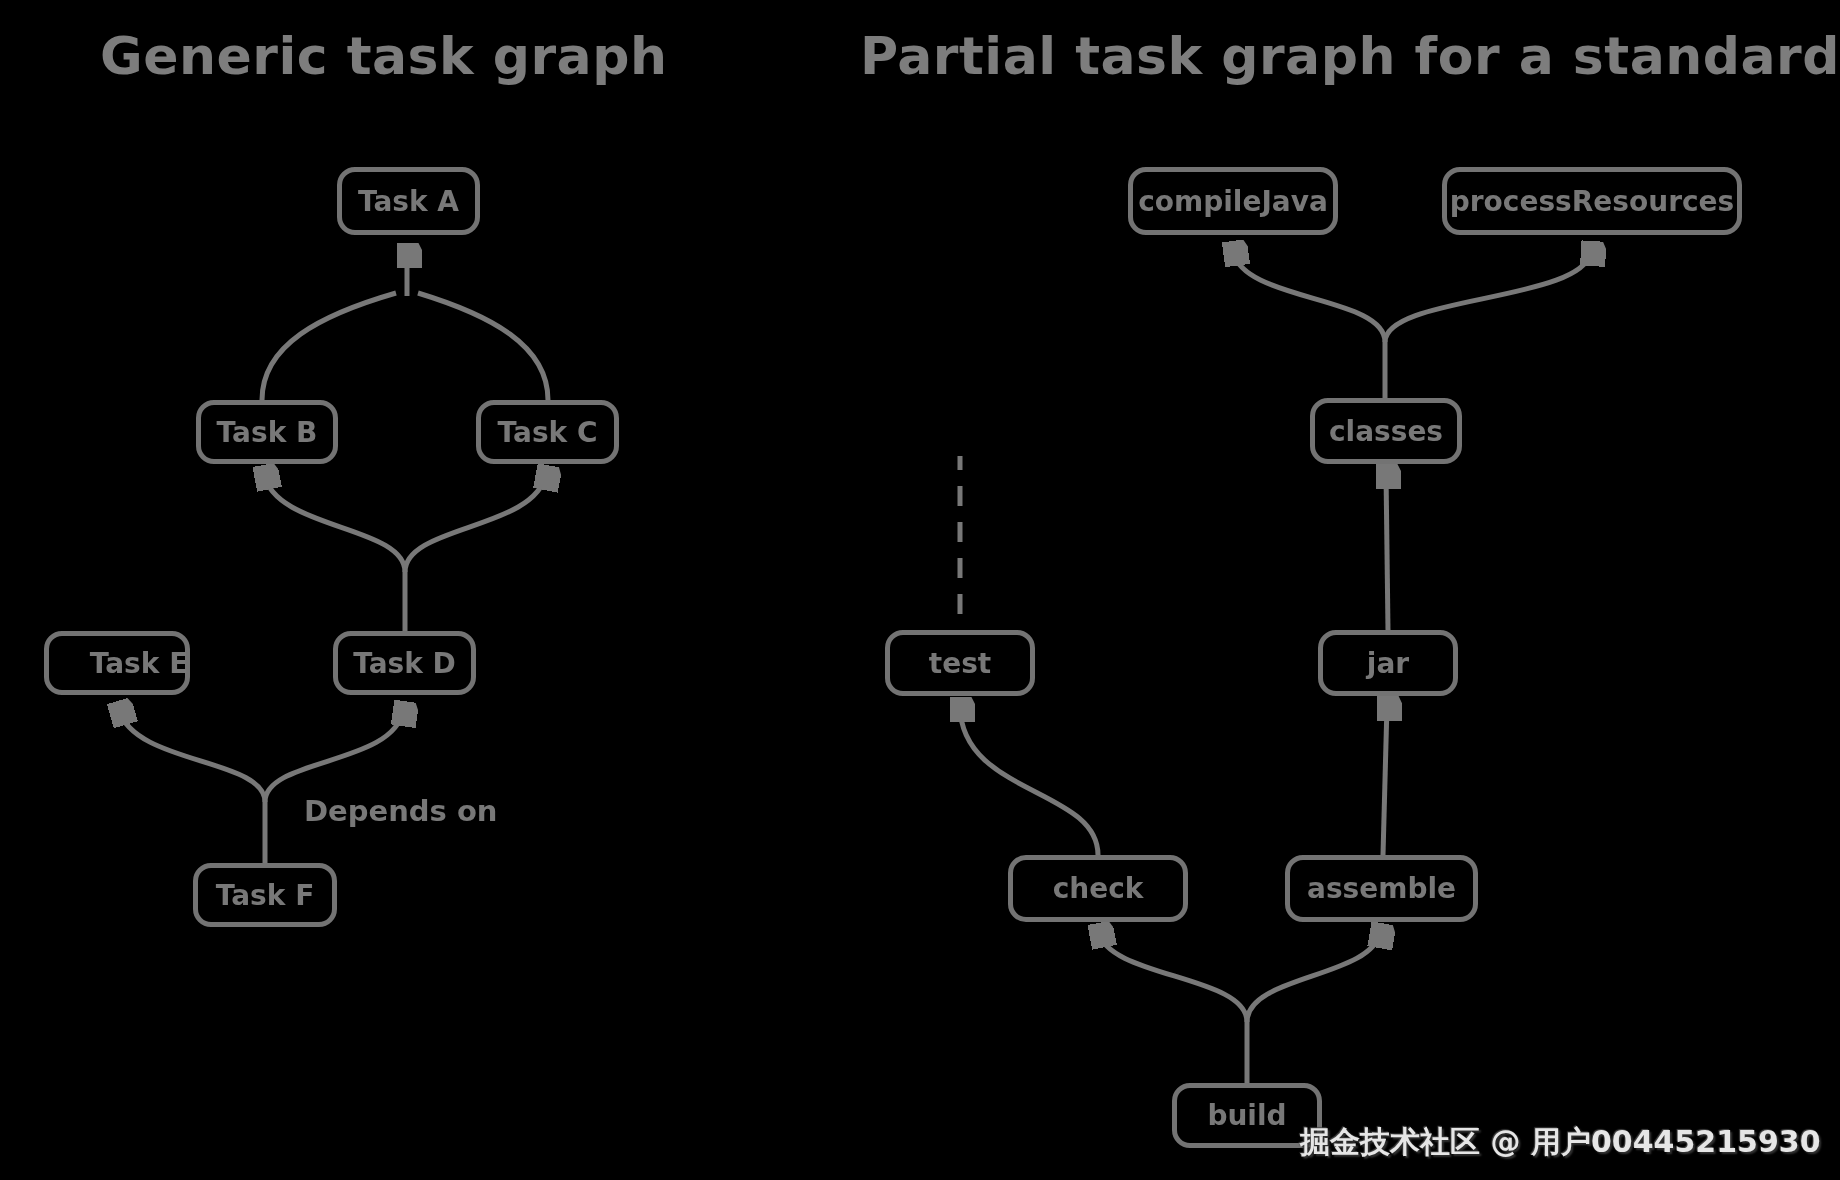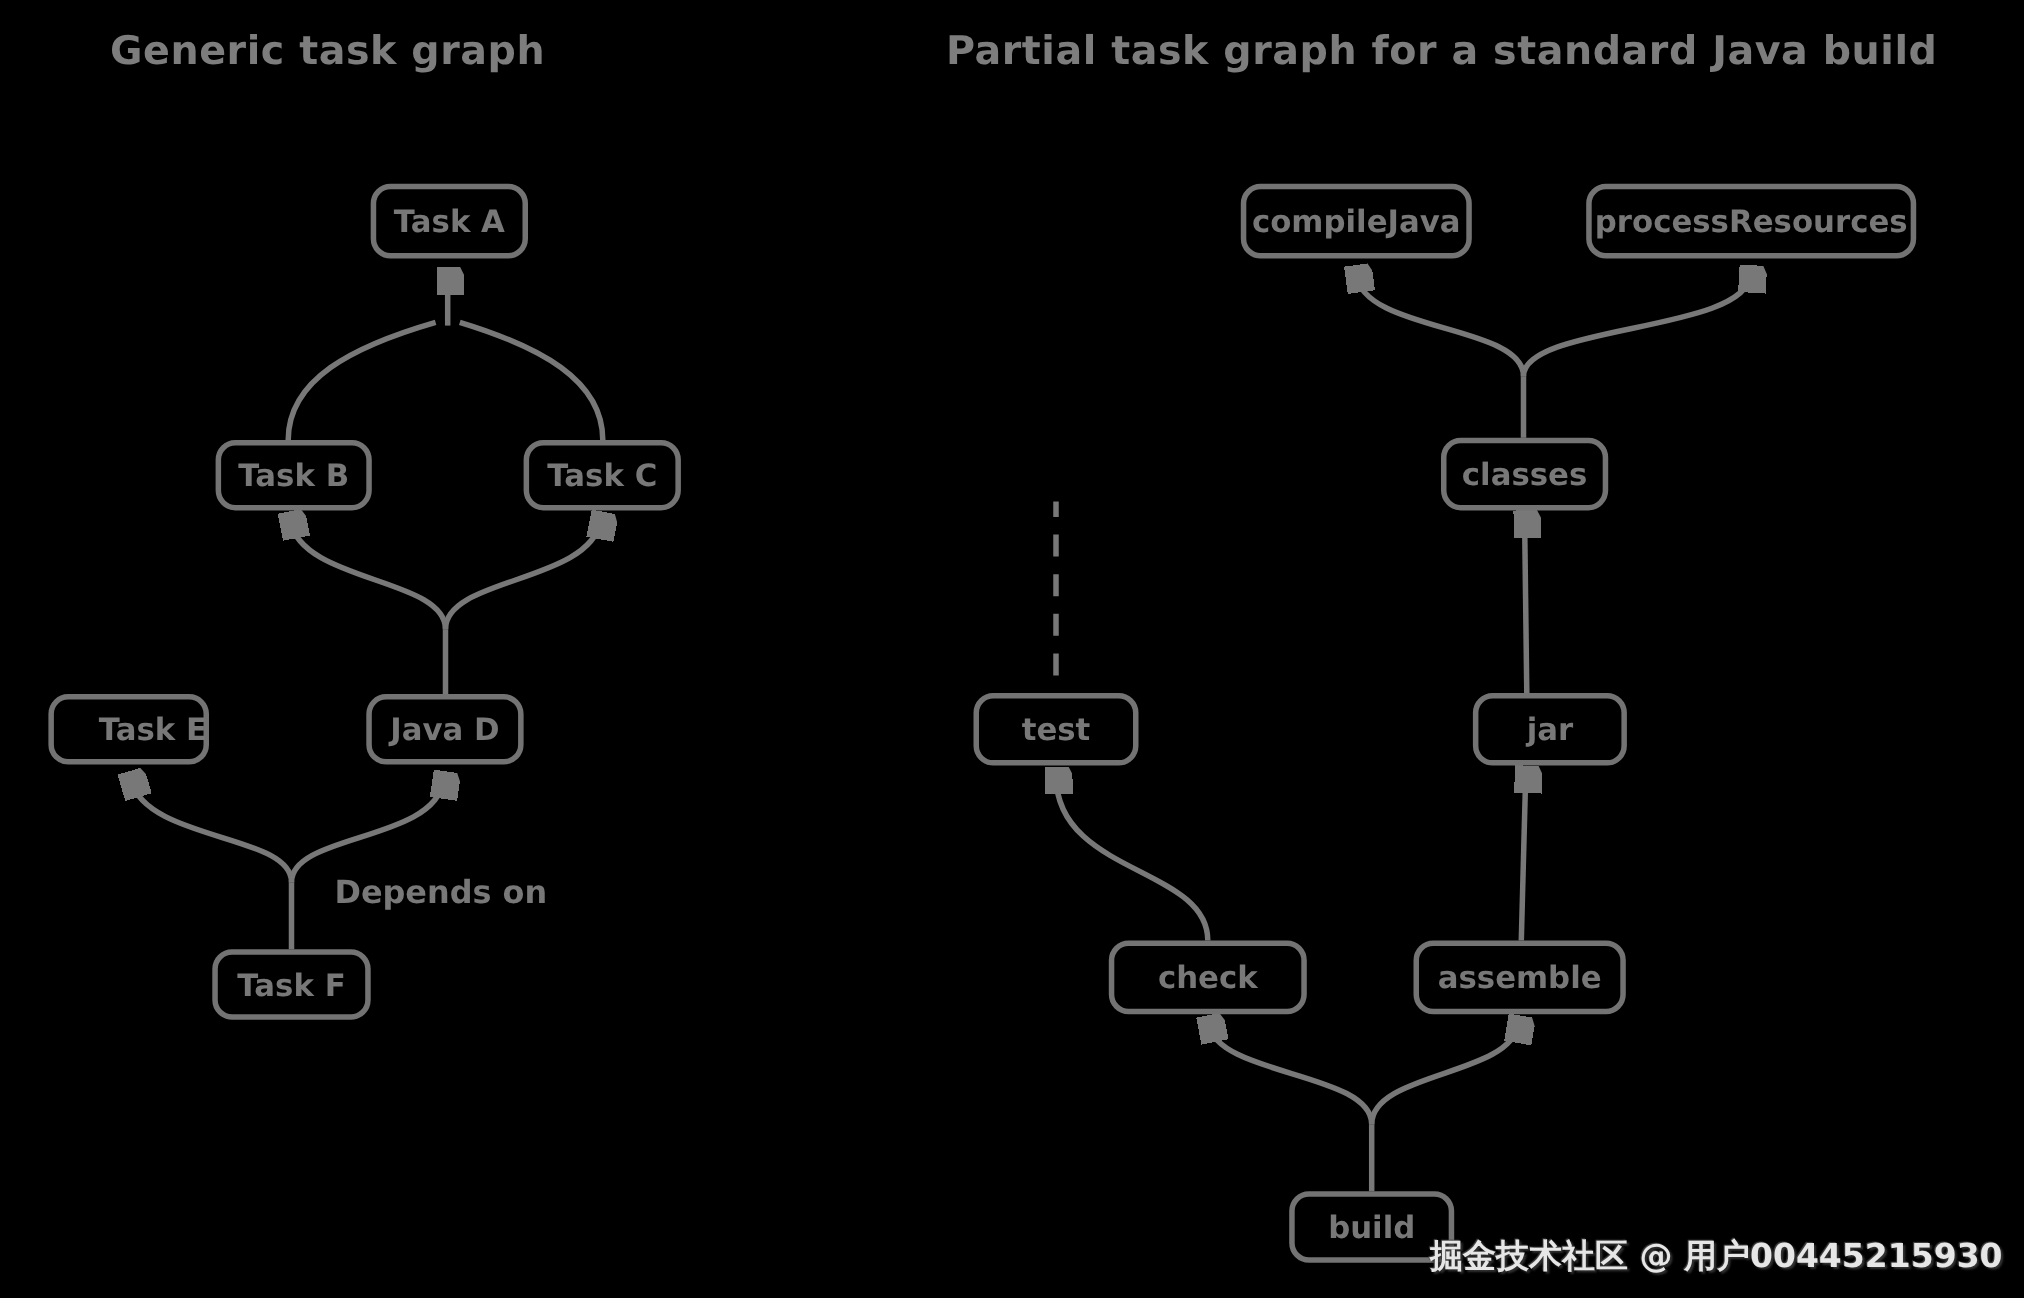--- a/index.html
+++ b/index.html
@@ -1,21 +1,21 @@
 <!DOCTYPE html>
 <html><head>
 <meta charset="utf-8">
 <style>
   html,body{margin:0;padding:0;background:#000;}
   .canvas{
     position:relative;width:1840px;height:1180px;background:#000;overflow:hidden;
     font-family:"DejaVu Sans","Liberation Sans",sans-serif;
   }
   .title{
-    position:absolute;color:#7d7d7d;font-size:36px;font-weight:bold;
+    position:absolute;color:#7d7d7d;font-size:52px;font-weight:bold;
     text-align:left;letter-spacing:0.5px;white-space:nowrap;
   }
   .node{
     position:absolute;border:5px solid #737373;border-radius:18px;
     background:#000;color:#787878;font-size:28px;font-weight:bold;
     display:flex;align-items:center;justify-content:center;
     box-sizing:border-box;white-space:nowrap;
   }
   .edge-label{
     position:absolute;color:#787878;font-size:29px;font-weight:bold;white-space:nowrap;
@@ -63,29 +63,29 @@
     <path class="dashed" d="M 960 614 L 960 456"></path>
   </svg>
 
   <div class="title" style="left:100px;top:26px;width:470px;">Generic task graph</div>
   <div class="title" style="left:860px;top:26px;width:960px;">Partial task graph for a standard Java build</div>
 
   <div class="node" style="left:337px;top:167px;width:143px;height:68px;">Task A</div>
   <div class="node" style="left:196px;top:400px;width:142px;height:64px;">Task B</div>
   <div class="node" style="left:476px;top:400px;width:143px;height:64px;">Task C</div>
   <div class="node" style="left:44px;top:631px;width:146px;height:64px;padding-left:44px;">Task E</div>
-  <div class="node" style="left:333px;top:631px;width:143px;height:64px;">Java D</div>
+  <div class="node" style="left:333px;top:631px;width:143px;height:64px;">Task D</div>
   <div class="node" style="left:193px;top:863px;width:144px;height:64px;text-align:center;">Task F</div>
 
   <div class="edge-label" style="left:304px;top:794px;">Depends on</div>
 
   <div class="node" style="left:1128px;top:167px;width:210px;height:68px;">compileJava</div>
   <div class="node" style="left:1442px;top:167px;width:300px;height:68px;">processResources</div>
   <div class="node" style="left:1310px;top:398px;width:152px;height:66px;">classes</div>
   <div class="node" style="left:885px;top:630px;width:150px;height:66px;">test</div>
-  <div class="node" style="left:1318px;top:630px;width:140px;height:66px;margin-left:21px;">jar</div>
+  <div class="node" style="left:1318px;top:630px;width:140px;height:66px;">jar</div>
   <div class="node" style="left:1008px;top:855px;width:180px;height:67px;">check</div>
   <div class="node" style="left:1172px;top:1083px;width:150px;height:65px;">build</div>
   <div class="node" style="left:1285px;top:855px;width:193px;height:67px;">assemble</div>
 
   <div class="watermark">掘金技术社区 @ 用户00445215930</div>
 
 </div>
 
 </body></html>

